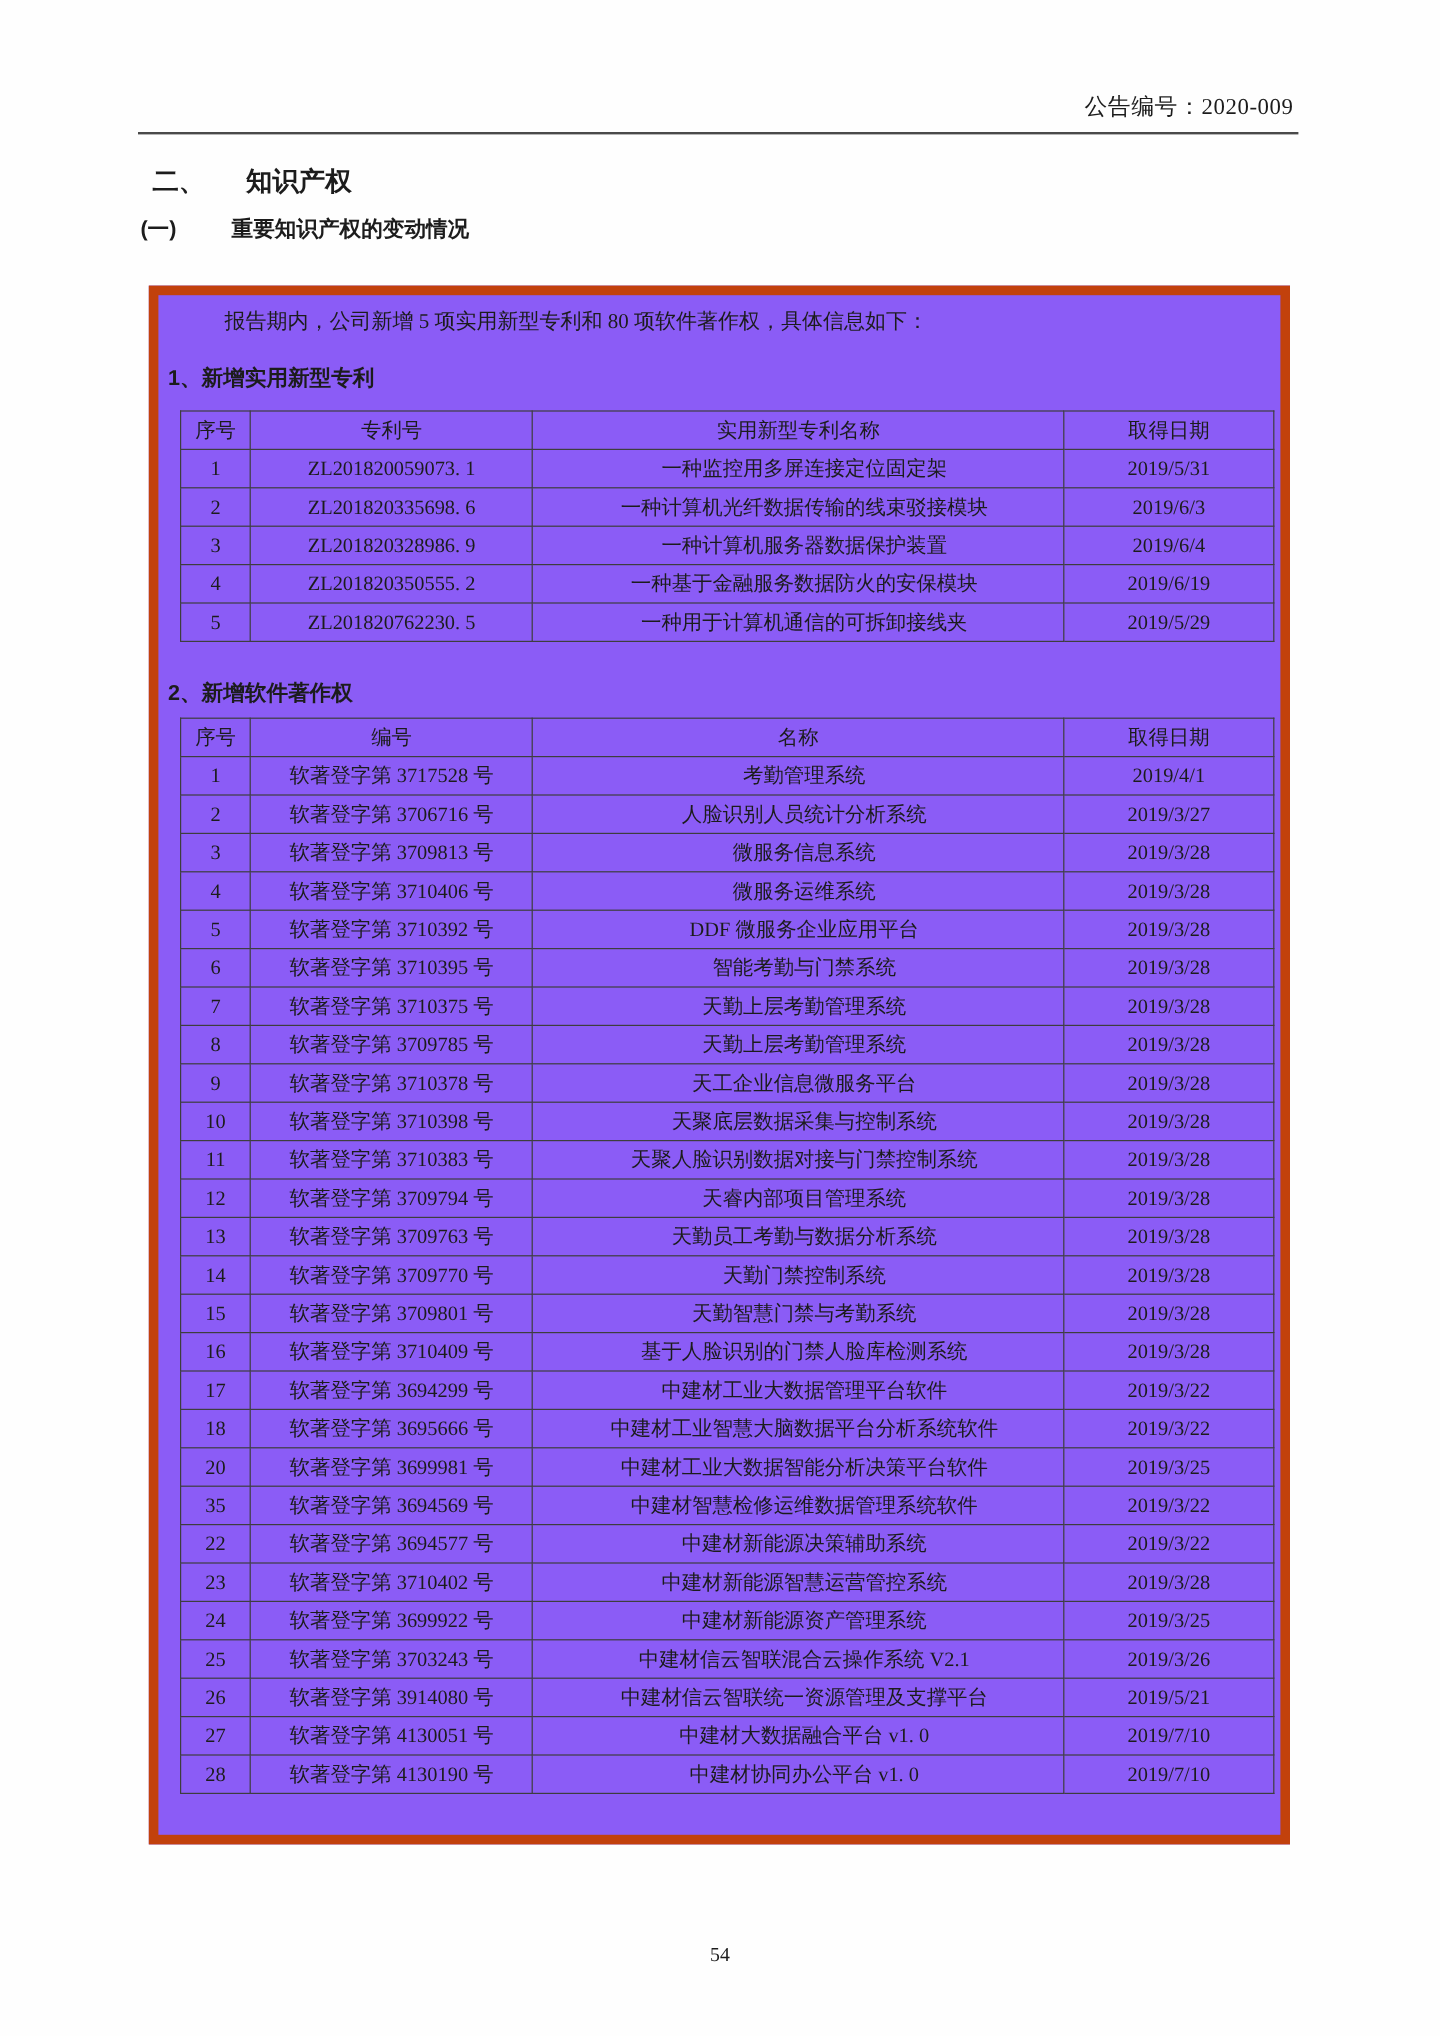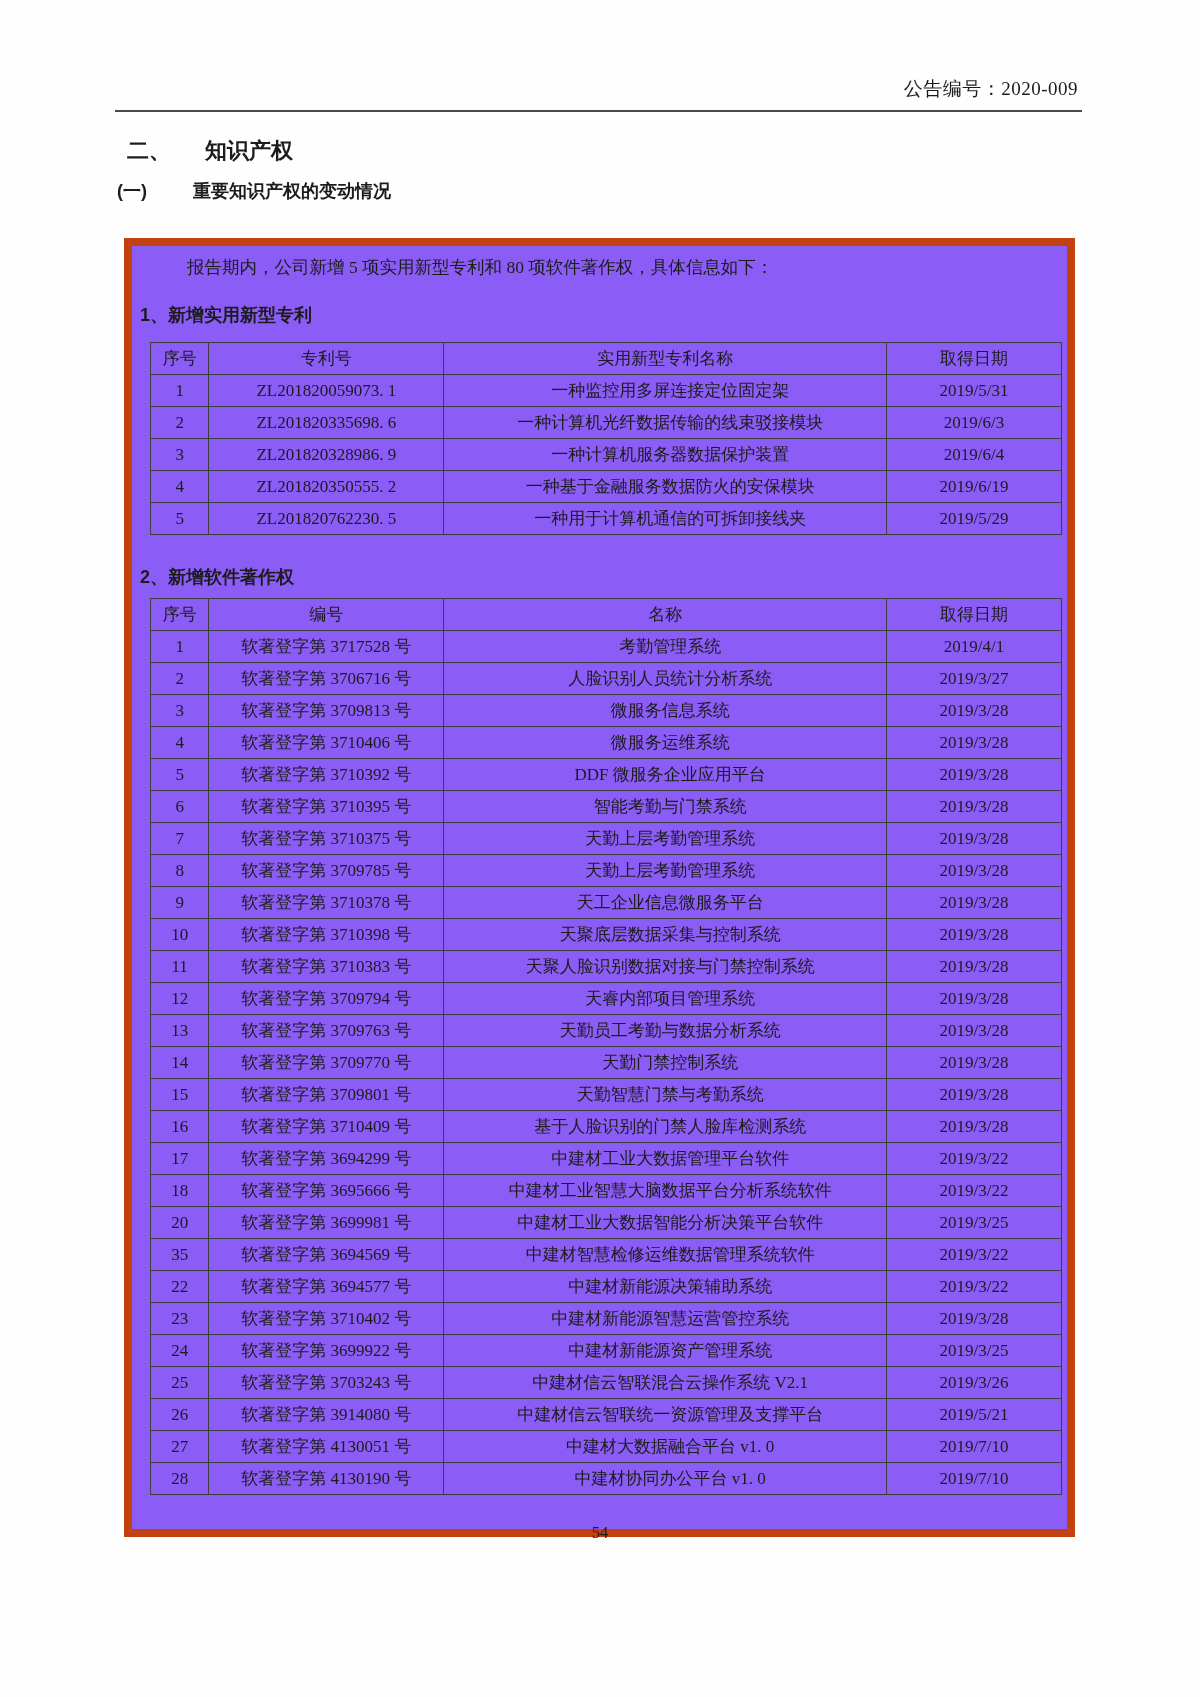--- a/index.html
+++ b/index.html
@@ -57,21 +57,21 @@
     text-align:center; font-weight:normal;
     overflow:hidden; white-space:nowrap;
   }
   .tbl td.c-name { text-align:center; padding-left:12px; }
   .tbl col.w-no   { width:6.4%; }
   .tbl col.w-id   { width:25.8%; }
   .tbl col.w-name { width:48.6%; }
   .tbl col.w-date { width:19.2%; }
 
   .pageno {
-    position:absolute; top:1523px; left:0; width:100%;
+    position:absolute; top:1619px; left:0; width:100%;
     text-align:center; font-size:16.5px;
   }
 </style>
 </head>
 <body>
 
 <div class="page">
 
   <div class="announce">公告编号：2020-009</div>
   <div class="rule"></div>

